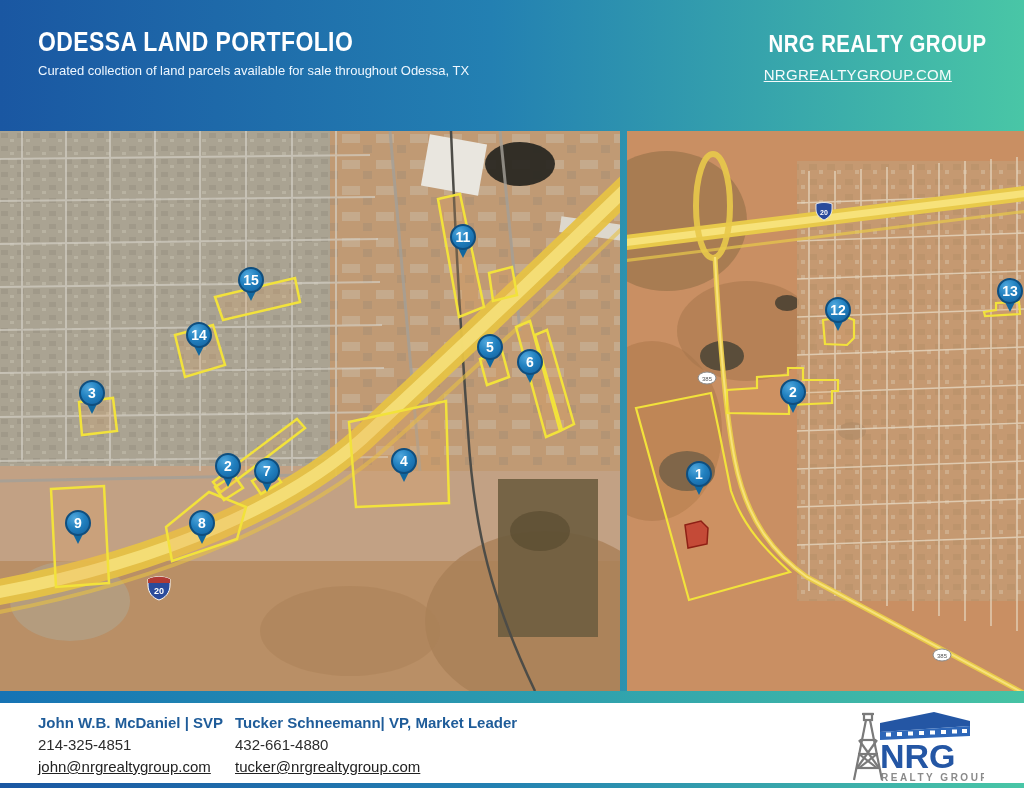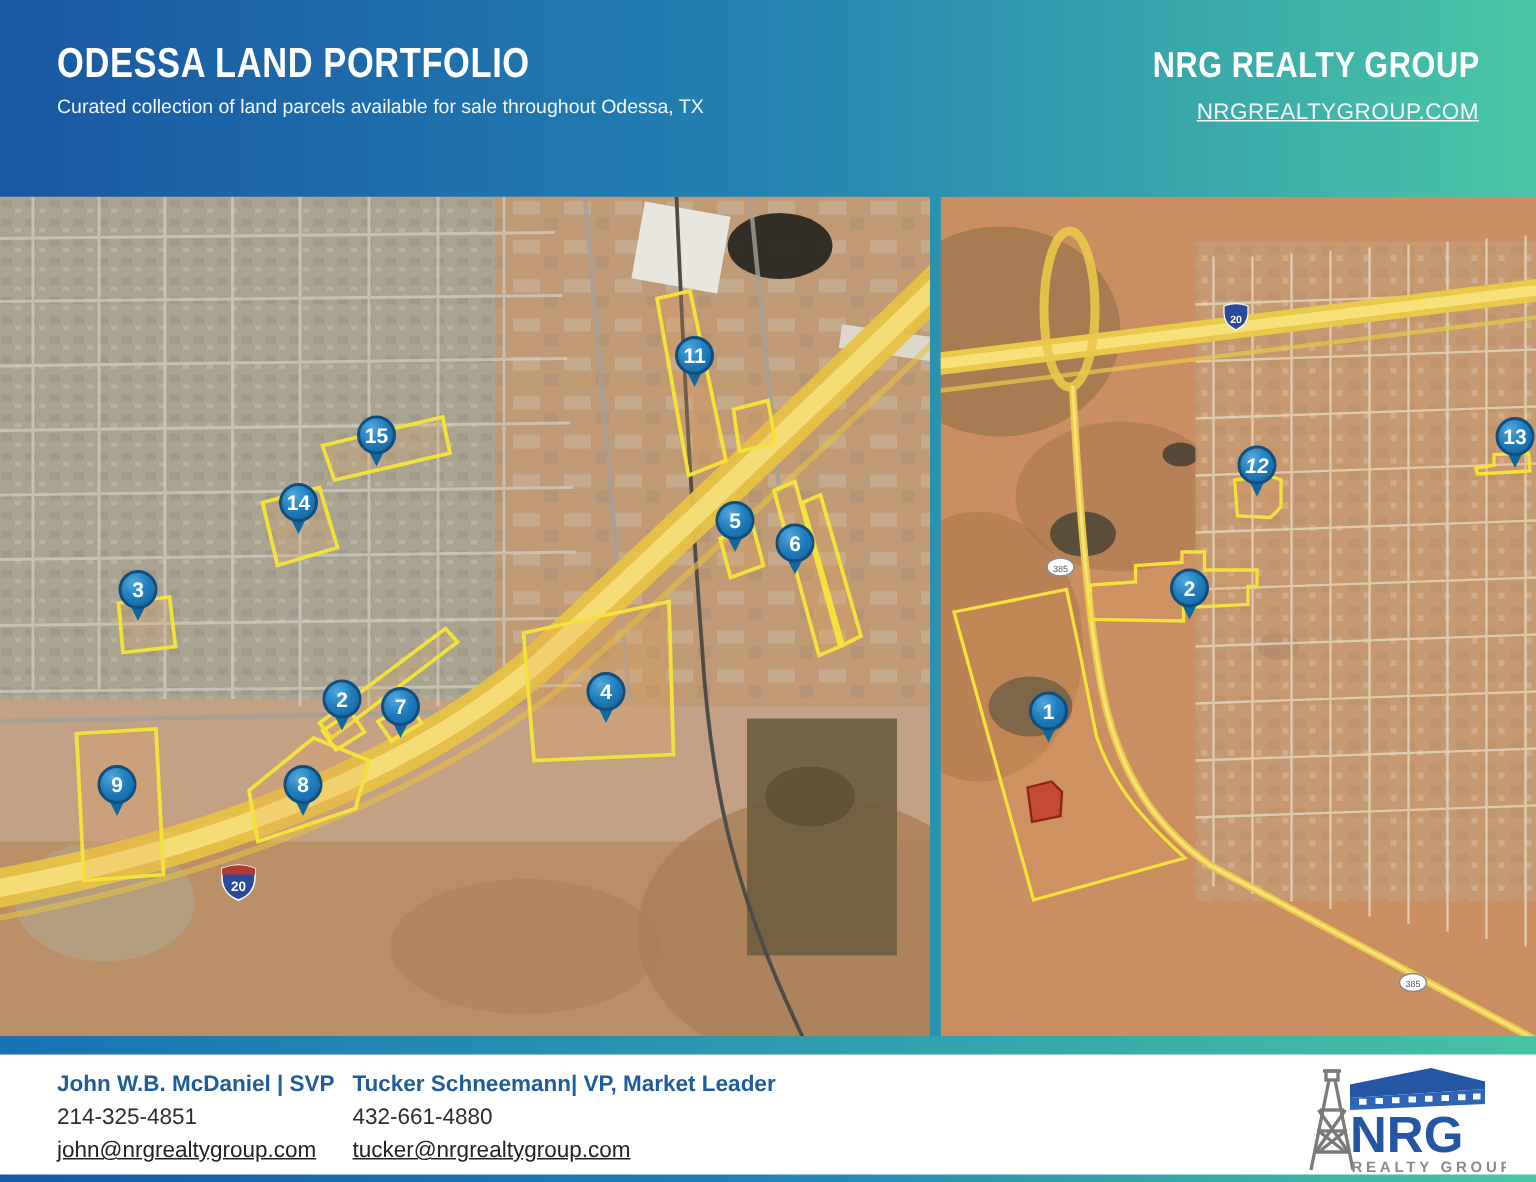--- a/index.html
+++ b/index.html
@@ -12,21 +12,21 @@
 
   
   .header { position:relative; height:111px; width:100%;border-radius:26px; }
   .header-left { position:absolute; left:38px; top:26px; }
   .title {
     color:#fff; font-size:28px; font-weight:800; letter-spacing:.5px;
     transform:scaleX(.82); transform-origin:left center; white-space:nowrap;
     text-transform:uppercase;
   }
   .subtitle { color:#eef7ff; font-size:13px; margin-top:5px; }
-  .header-right { position:absolute; right:38px; top:30px; text-align:right; }
+  .header-right { position:absolute; right:38px; top:30px; text-align:center; }
   .company {
     color:#fff; font-size:24px; font-weight:800; letter-spacing:.5px;
     transform:scaleX(.85); transform-origin:right center; white-space:nowrap;
   }
   .website {
     display:inline-block; margin-top:8px; color:rgba(255,255,255,.95);
     font-size:15px; font-weight:400; text-decoration:underline; letter-spacing:.3px;
     cursor:pointer;
   }
 
@@ -53,21 +53,21 @@
 
   
   .accent-bar { position:absolute; top:691px; left:0; width:1024px; height:12px;
     background:linear-gradient(90deg,#1673b4, #2e9fae 55%, #46c3a4); }
   .footer { position:absolute; top:703px; left:0; width:1024px; height:80px; background:#ffffff; }
   .contact { position:absolute; top:9px; line-height:22px; font-size:15px; color:#2d2d2d; }
   .contact.c1 { left:38px; }
   .contact.c2 { left:235px; }
   .contact .cname { color:#1f5c99; font-weight:700; }
   .contact .cemail { text-decoration:underline; color:#222; cursor:pointer; }
-  .logo { position:absolute; right:20px; top:3px; width:140px; height:80px; }
+  .logo { position:absolute; right:40px; top:3px; width:140px; height:80px; }
 </style>
 </head>
 <body>
 
 <div class="page">
 
   <div class="header">
     <div class="header-left">
       <div class="title">ODESSA LAND PORTFOLIO</div>
       <div class="subtitle">Curated collection of land parcels available for sale throughout Odessa, TX</div>
@@ -197,21 +197,21 @@
             <div class="pin-circle">2</div>
           </div>
           <div class="pin" style="left: 450px; top: 93px;">
             <div class="pin-tail"></div>
             <div class="pin-circle">11</div>
           </div>
           <div class="pin" style="left: 186px; top: 191px;">
             <div class="pin-tail"></div>
             <div class="pin-circle">14</div>
           </div>
-          <div class="pin" style="left: 238px; top: 146px;">
+          <div class="pin" style="left: 238px; top: 136px;">
             <div class="pin-tail"></div>
             <div class="pin-circle">15</div>
           </div>
         </div>
     </div>
 
     <div class="map-panel right">
       <svg width="397" height="560" viewBox="0 0 397 560">
         <defs>
           <pattern id="cty" width="18" height="15" patternUnits="userSpaceOnUse">
@@ -289,21 +289,21 @@
       </svg>
       <div class="markers" id="right-markers">
           <div class="pin" style="left: 59px; top: 330px;">
             <div class="pin-tail"></div>
             <div class="pin-circle">1</div>
           </div>
           <div class="pin" style="left: 153px; top: 248px;">
             <div class="pin-tail"></div>
             <div class="pin-circle">2</div>
           </div>
-          <div class="pin" style="left: 198px; top: 166px; font-style: italic;">
+          <div class="pin" style="left: 198px; top: 166px;">
             <div class="pin-tail"></div>
             <div class="pin-circle">12</div>
           </div>
           <div class="pin" style="left: 370px; top: 147px;">
             <div class="pin-tail"></div>
             <div class="pin-circle">13</div>
           </div>
         </div>
     </div>
   </div>

